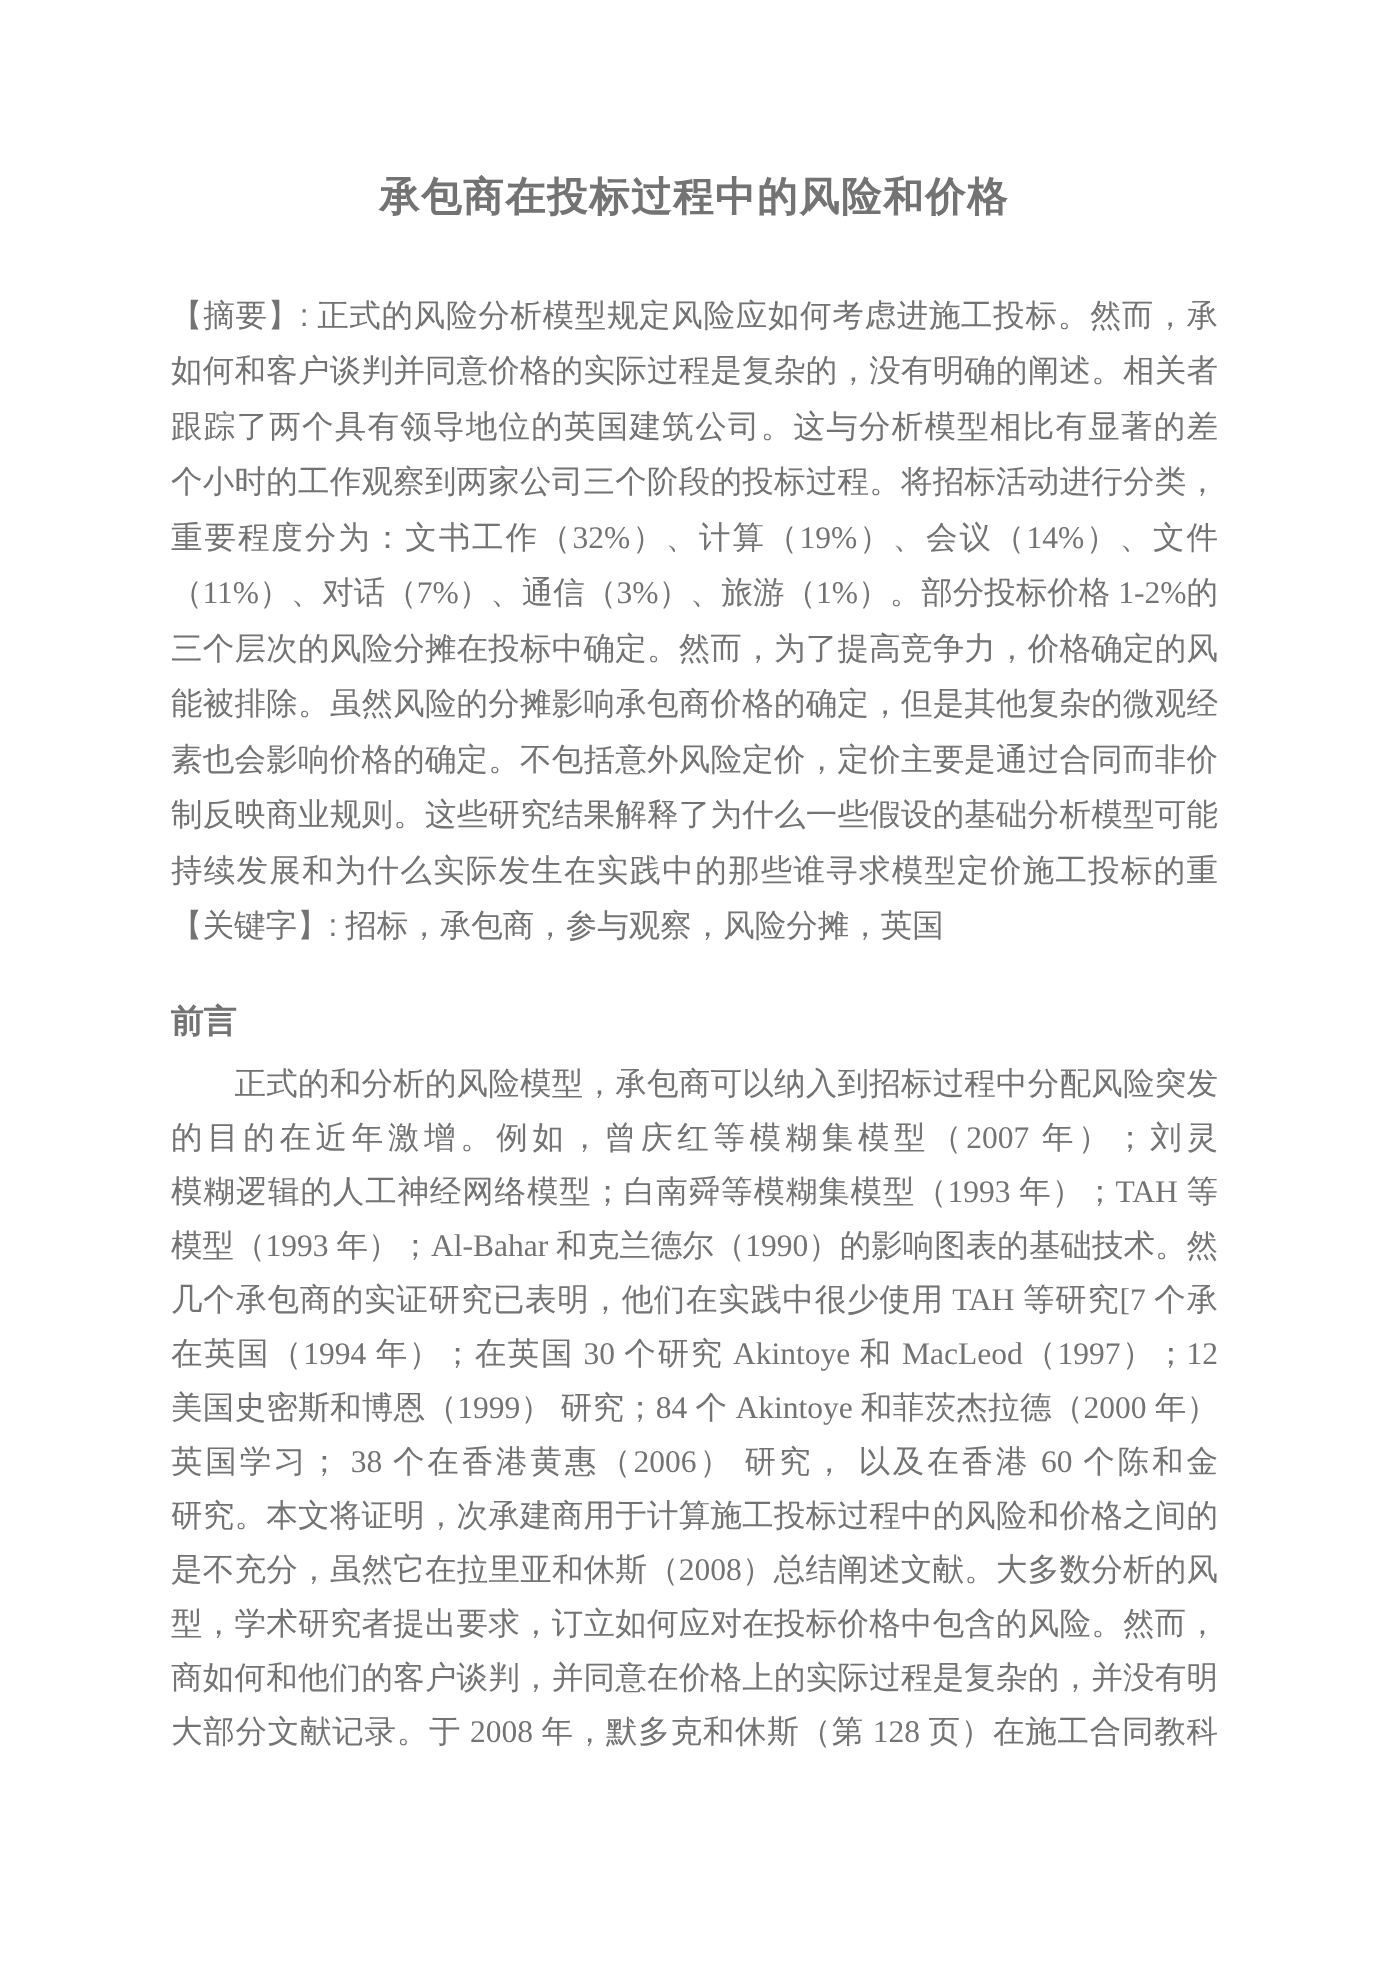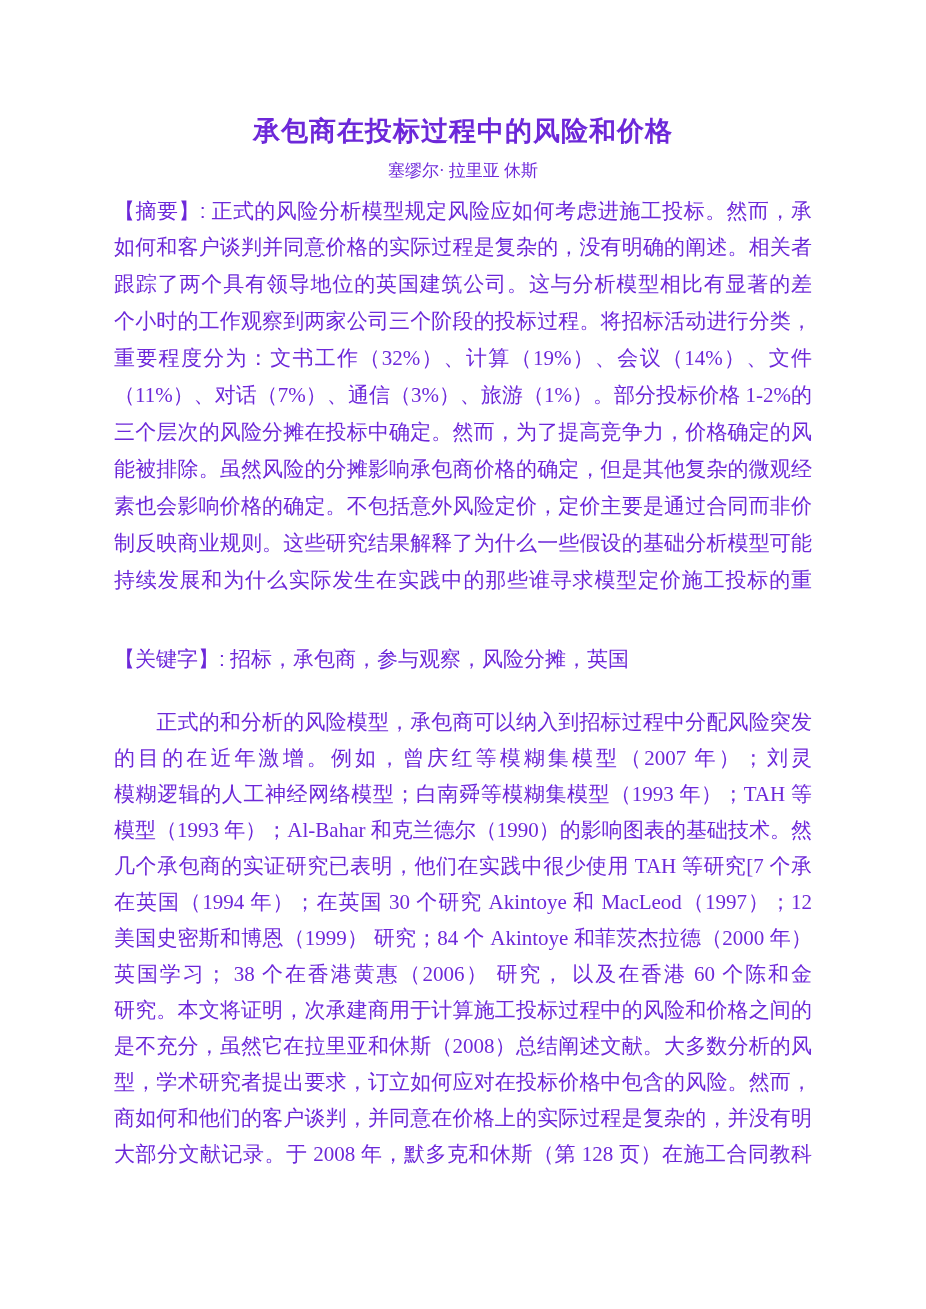--- a/index.html
+++ b/index.html
@@ -5,21 +5,21 @@
   html, body {
     margin: 0;
     padding: 0;
     background: #ffffff;
   }
   .page {
     position: relative;
     width: 926px;
     height: 1309px;
     background: #ffffff;
-    color: #6d28d9;
+    color: #737373;
     overflow: hidden;
     font-family: "Liberation Serif", serif;
   }
   .paper-title {
     position: absolute;
     top: 114px;
     left: 0;
     width: 926px;
     text-align: center;
     font-size: 27px;
@@ -64,21 +64,20 @@
   }
   .bold-label {
     font-weight: normal;
     font-family: "Liberation Sans", sans-serif;
   }
   .keywords-line {
     height: 37px;
     text-align: left;
     white-space: nowrap;
     overflow: hidden;
-    margin-top: 41px;
   }
   .section-heading {
     position: absolute;
     top: 666px;
     left: 114px;
     width: 698px;
     font-size: 22px;
     line-height: 30px;
     font-weight: bold;
     font-family: "Liberation Sans", sans-serif;
@@ -92,21 +91,20 @@
     line-height: 36px;
   }
 </style>
 </head>
 <body>
 
 <div class="page">
 
   <div class="paper-title">承包商在投标过程中的风险和价格</div>
 
-  <div class="paper-author">塞缪尔· 拉里亚 休斯</div>
 
   <div class="abstract-block">
     <div class="first-line">
       <span class="bold-label">【摘要】:</span>
       <span>正式的风险分析模型规定风险应如何考虑进施工投标。然而，承包商</span>
     </div>
     <div>
         <div class="tline">如何和客户谈判并同意价格的实际过程是复杂的，没有明确的阐述。相关者研究</div>
         <div class="tline">跟踪了两个具有领导地位的英国建筑公司。这与分析模型相比有显著的差异。670</div>
         <div class="tline">个小时的工作观察到两家公司三个阶段的投标过程。将招标活动进行分类，按照</div>
@@ -117,20 +115,21 @@
         <div class="tline">素也会影响价格的确定。不包括意外风险定价，定价主要是通过合同而非价格机</div>
         <div class="tline">制反映商业规则。这些研究结果解释了为什么一些假设的基础分析模型可能不可</div>
         <div class="tline">持续发展和为什么实际发生在实践中的那些谁寻求模型定价施工投标的重要。</div>
       </div>
     <div class="keywords-line">
       <span class="bold-label">【关键字】:</span>
       <span>招标，承包商，参与观察，风险分摊，英国</span>
     </div>
   </div>
 
+  <div class="section-heading">前言</div>
 
   <div class="intro-block">
       <div class="tline">　　正式的和分析的风险模型，承包商可以纳入到招标过程中分配风险突发事件</div>
       <div class="tline">的目的在近年激增。例如，曾庆红等模糊集模型（2007 年）；刘灵（2005）基于</div>
       <div class="tline">模糊逻辑的人工神经网络模型；白南舜等模糊集模型（1993 年）；TAH 等模糊集</div>
       <div class="tline">模型（1993 年）；Al-Bahar 和克兰德尔（1990）的影响图表的基础技术。然而，</div>
       <div class="tline">几个承包商的实证研究已表明，他们在实践中很少使用 TAH 等研究[7 个承建商</div>
       <div class="tline">在英国（1994 年）；在英国 30 个研究 Akintoye 和 MacLeod（1997）；12 个在</div>
       <div class="tline">美国史密斯和博恩（1999） 研究；84 个 Akintoye 和菲茨杰拉德（2000 年） 在</div>
       <div class="tline">英国学习； 38 个在香港黄惠（2006） 研究， 以及在香港 60 个陈和金（2007）]</div>

